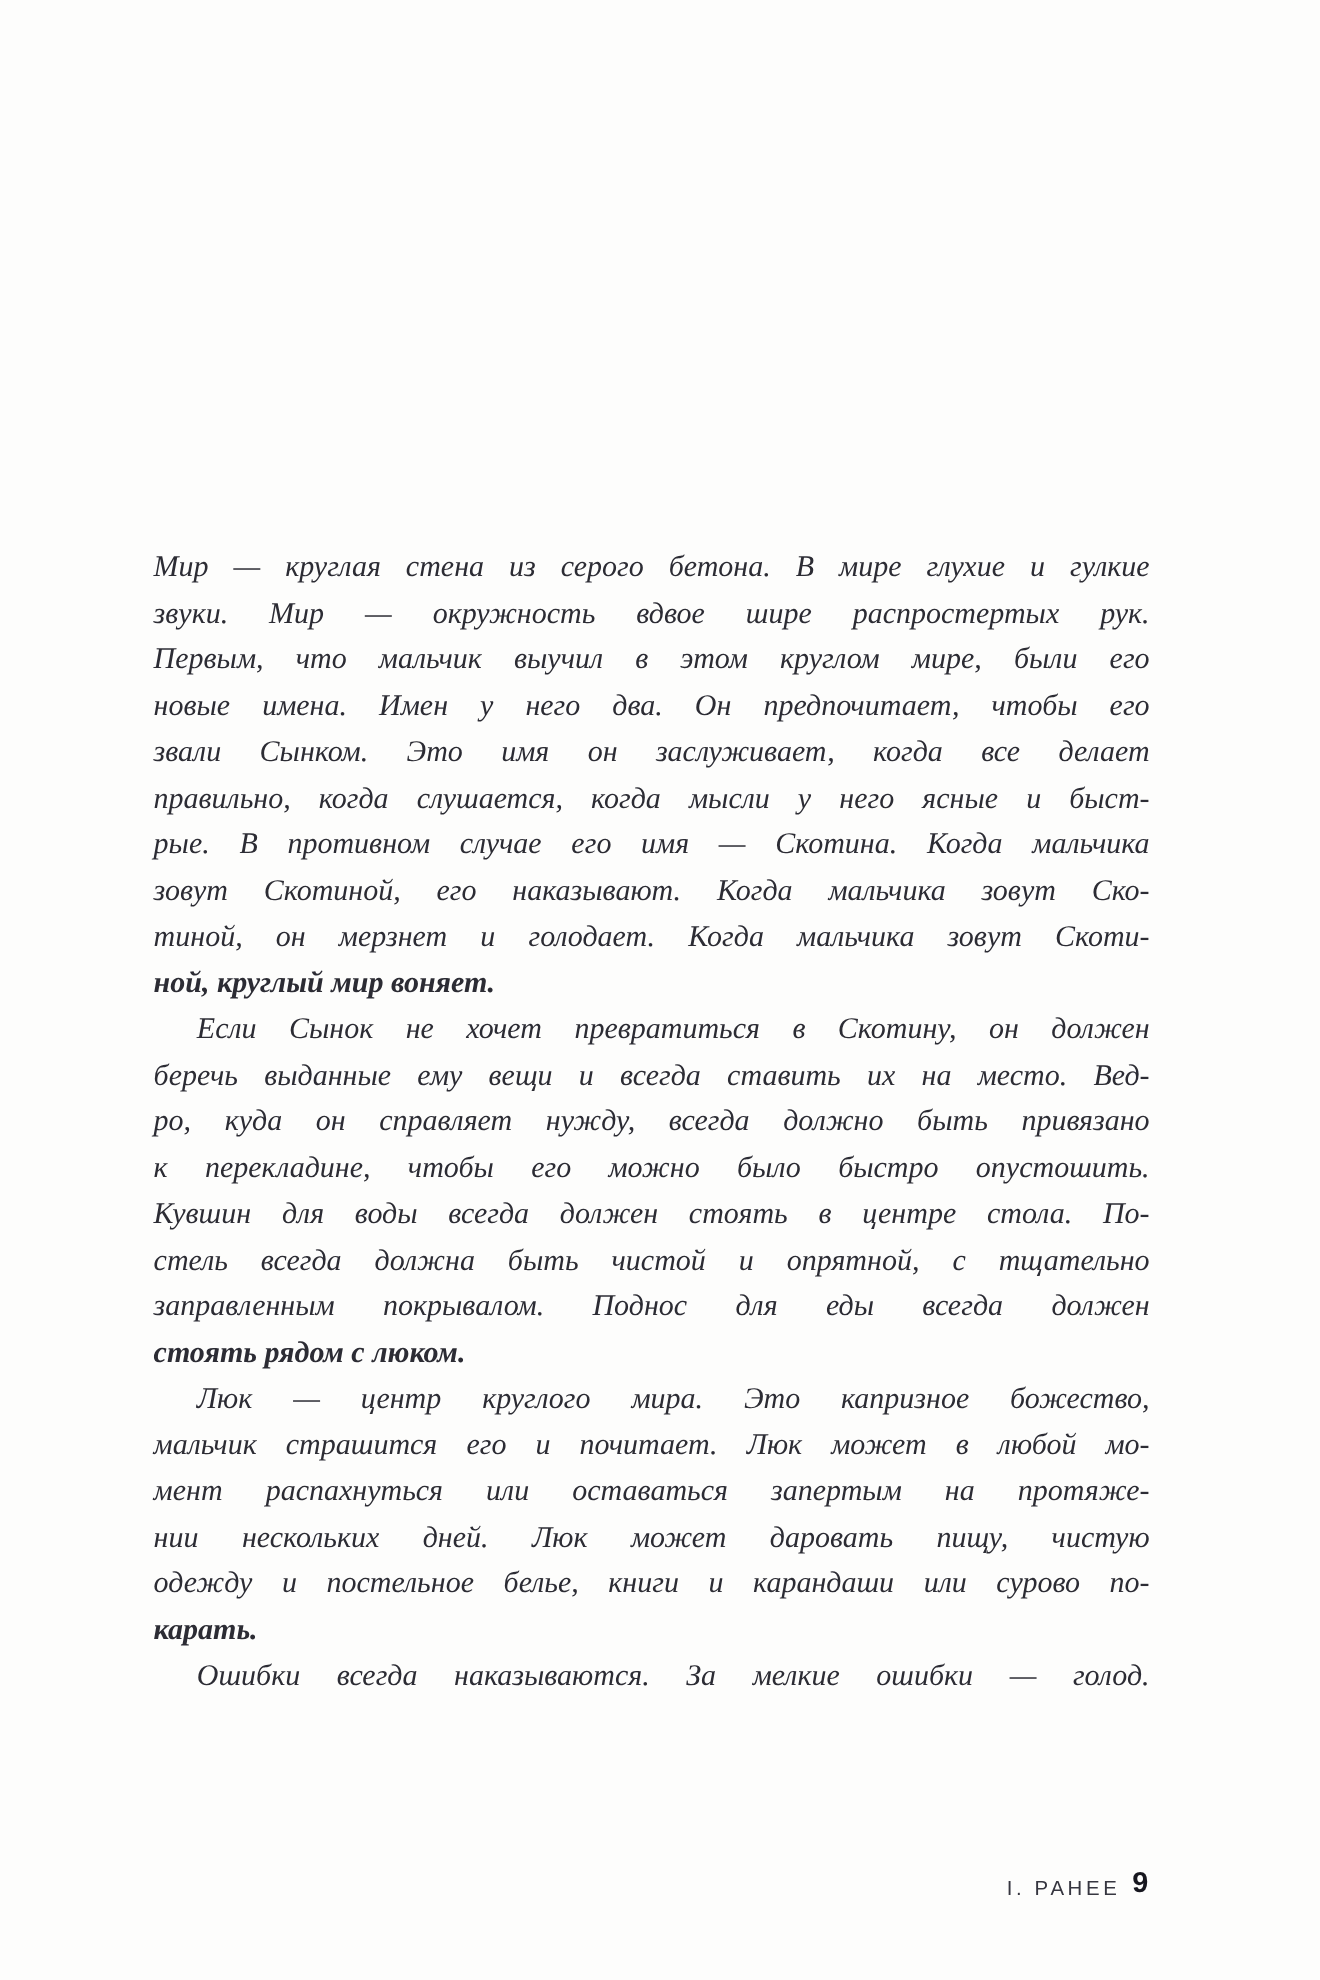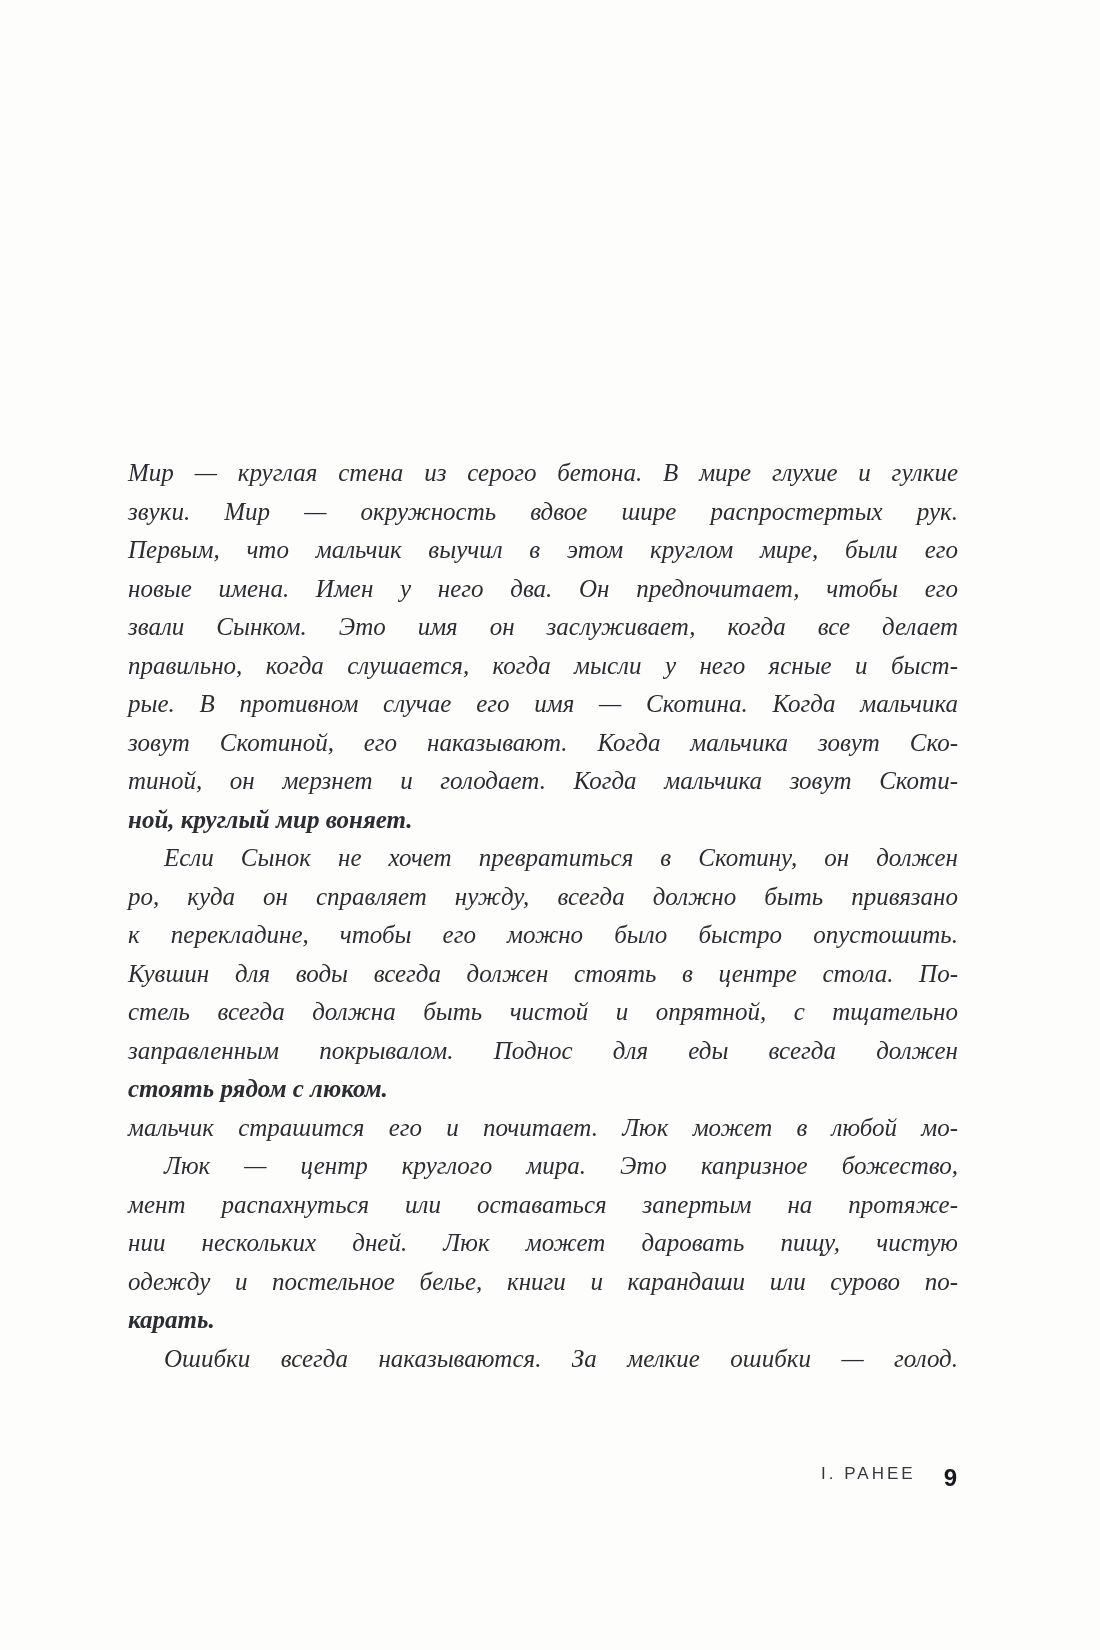--- a/index.html
+++ b/index.html
@@ -36,25 +36,25 @@
   }
   .text-line.para-last {
     text-align-last: left;
     font-weight: bold;
   }
   .text-line.para-indent {
     text-indent: 36px;
   }
   .footer {
     position: absolute;
-    top: 1464px;
+    top: 1556px;
     right: 142px;
     display: flex;
-    align-items: flex-start;
-    gap: 28px;
+    align-items: flex-end;
+    gap: 10px;
     font-family: "Liberation Sans", sans-serif;
   }
   .running-title {
     font-size: 17px;
     letter-spacing: 3px;
     color: var(--footer-color, #363640);
   }
   .page-number {
     font-size: 24px;
     font-weight: bold;
@@ -72,28 +72,29 @@
       <div class="text-line">звуки. Мир — окружность вдвое шире распростертых рук.</div>
       <div class="text-line">Первым, что мальчик выучил в этом круглом мире, были его</div>
       <div class="text-line">новые имена. Имен у него два. Он предпочитает, чтобы его</div>
       <div class="text-line">звали Сынком. Это имя он заслуживает, когда все делает</div>
       <div class="text-line">правильно, когда слушается, когда мысли у него ясные и быст-</div>
       <div class="text-line">рые. В противном случае его имя — Скотина. Когда мальчика</div>
       <div class="text-line">зовут Скотиной, его наказывают. Когда мальчика зовут Ско-</div>
       <div class="text-line">тиной, он мерзнет и голодает. Когда мальчика зовут Скоти-</div>
       <div class="text-line para-last">ной, круглый мир воняет.</div>
       <div class="text-line para-indent">Если Сынок не хочет превратиться в Скотину, он должен</div>
+      <div class="text-line">беречь выданные ему вещи и всегда ставить их на место. Вед-</div>
       <div class="text-line">ро, куда он справляет нужду, всегда должно быть привязано</div>
       <div class="text-line">к перекладине, чтобы его можно было быстро опустошить.</div>
       <div class="text-line">Кувшин для воды всегда должен стоять в центре стола. По-</div>
       <div class="text-line">стель всегда должна быть чистой и опрятной, с тщательно</div>
       <div class="text-line">заправленным покрывалом. Поднос для еды всегда должен</div>
       <div class="text-line para-last">стоять рядом с люком.</div>
+      <div class="text-line para-indent">Люк — центр круглого мира. Это капризное божество,</div>
       <div class="text-line">мальчик страшится его и почитает. Люк может в любой мо-</div>
-      <div class="text-line para-indent">Люк — центр круглого мира. Это капризное божество,</div>
       <div class="text-line">мент распахнуться или оставаться запертым на протяже-</div>
       <div class="text-line">нии нескольких дней. Люк может даровать пищу, чистую</div>
       <div class="text-line">одежду и постельное белье, книги и карандаши или сурово по-</div>
       <div class="text-line para-last">карать.</div>
       <div class="text-line para-indent">Ошибки всегда наказываются. За мелкие ошибки — голод.</div>
     </div>
 
   <div class="footer">
     <span class="running-title">I. РАНЕЕ</span>
     <span class="page-number">9</span>

